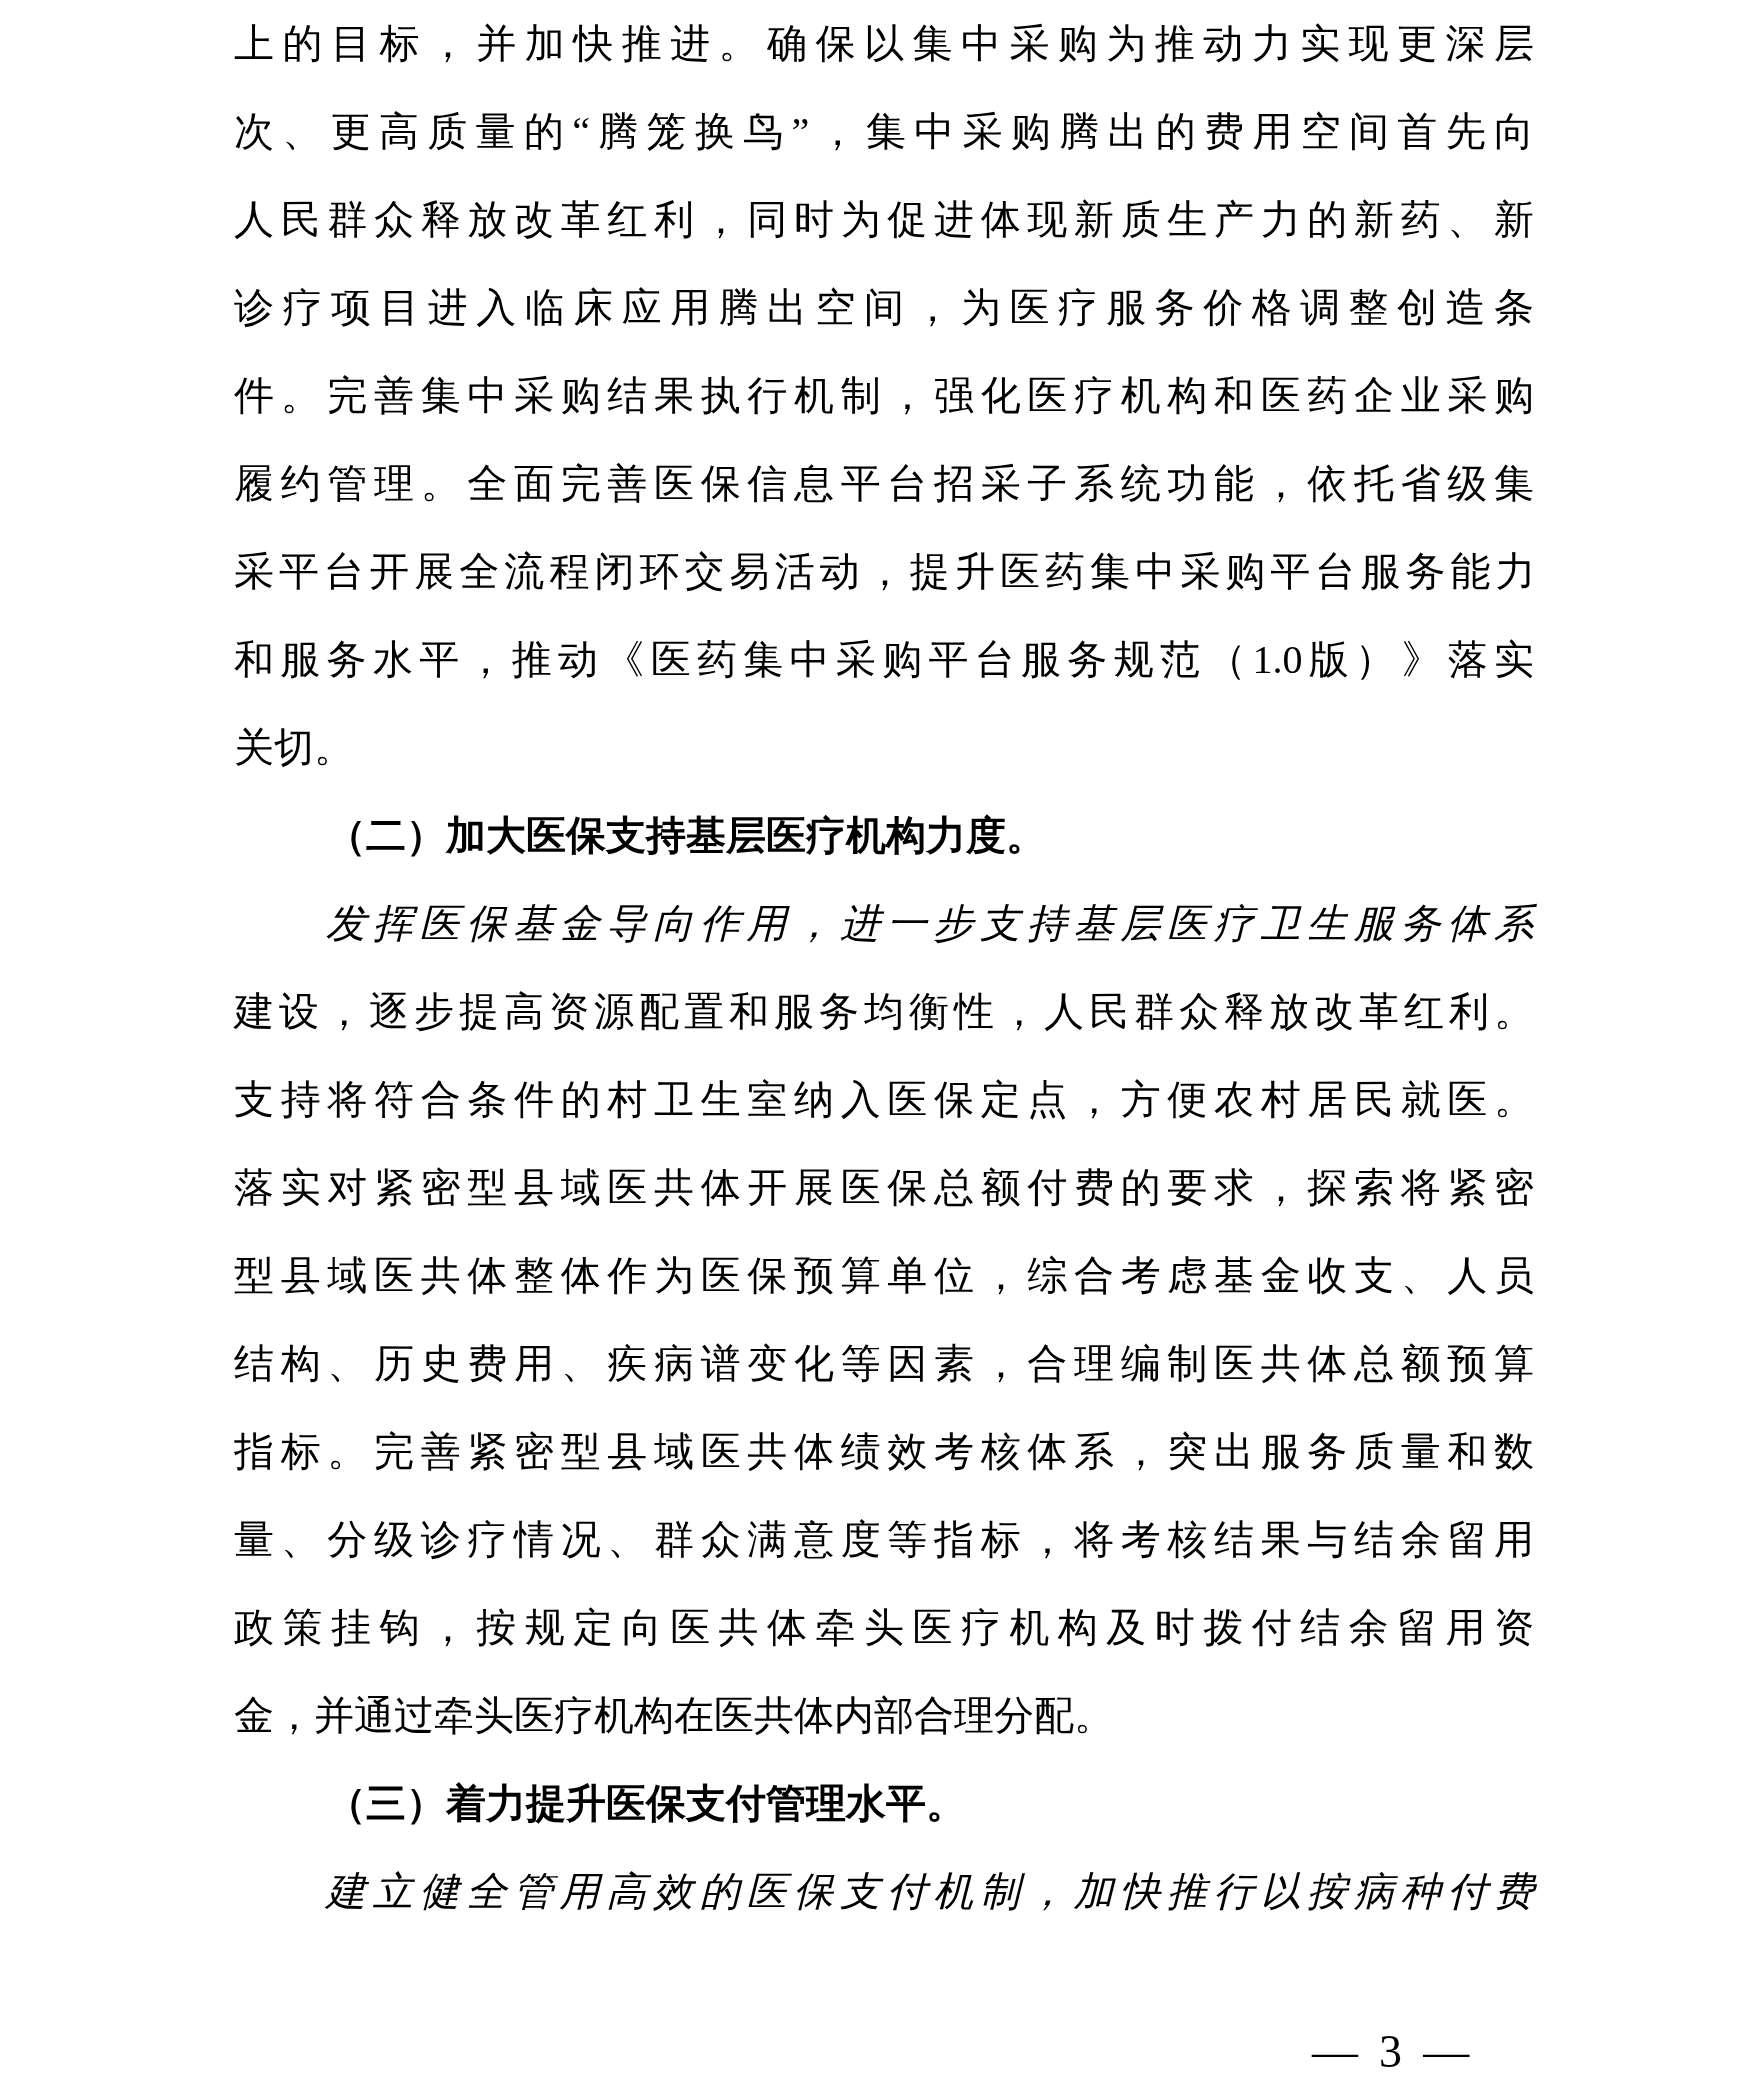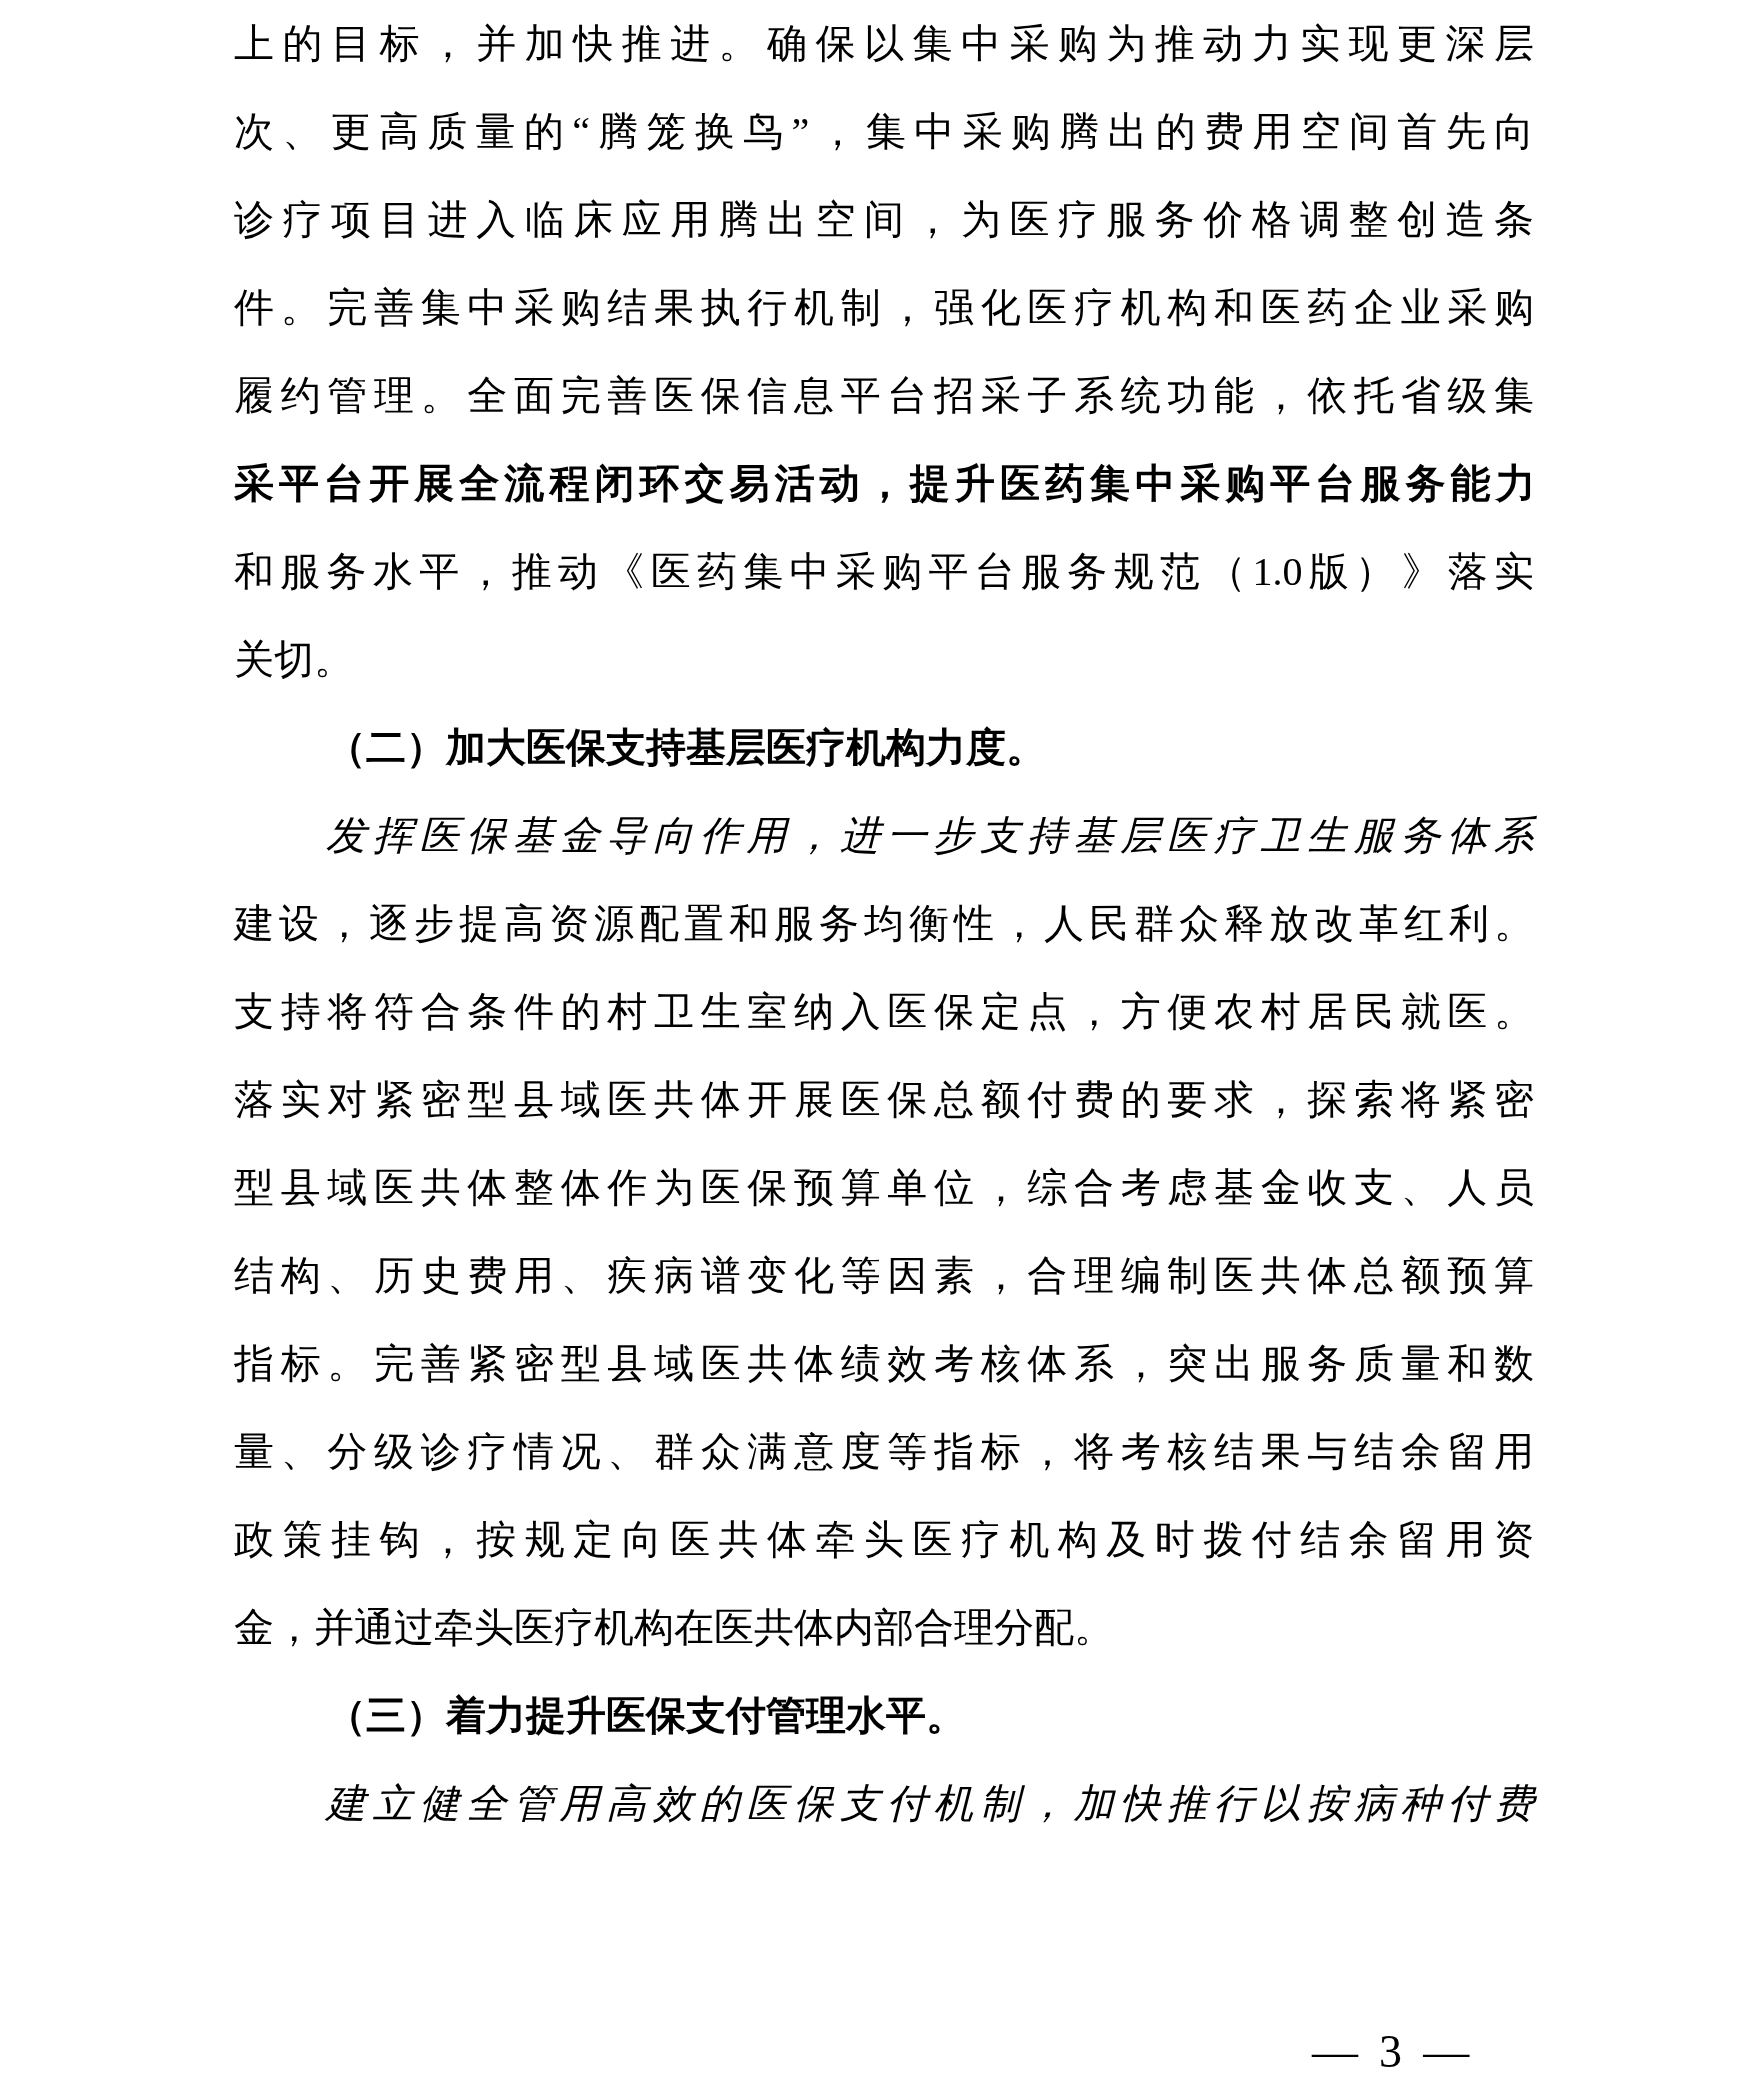--- a/index.html
+++ b/index.html
@@ -44,40 +44,40 @@
     text-align-last: left;
   }
   
   .line.ind {
     text-indent: 92px;
     font-style: italic;
   }
   
   .line.tight {
     letter-spacing: -1.6px;
-    font-weight: bold;
   }
   .footer {
     position: absolute;
     top: 2023px;
     left: 1312px;
     font-size: 46px;
     line-height: 58px;
     word-spacing: 9.6px;
     text-align: left;
     color: #000000;
   }
 </style>
 </head>
 <body>
 
 <div class="page">
   <div class="text-block">
     <div class="line">上的目标，并加快推进。确保以集中采购为推动力实现更深层</div>
     <div class="line">次、更高质量的“腾笼换鸟”，集中采购腾出的费用空间首先向</div>
+    <div class="line">人民群众释放改革红利，同时为促进体现新质生产力的新药、新</div>
     <div class="line">诊疗项目进入临床应用腾出空间，为医疗服务价格调整创造条</div>
     <div class="line">件。完善集中采购结果执行机制，强化医疗机构和医药企业采购</div>
     <div class="line">履约管理。全面完善医保信息平台招采子系统功能，依托省级集</div>
     <div class="line tight">采平台开展全流程闭环交易活动，提升医药集中采购平台服务能力</div>
     <div class="line">和服务水平，推动《医药集中采购平台服务规范（1.0版）》落实</div>
     <div class="line end">关切。</div>
     <div class="line head">（二）加大医保支持基层医疗机构力度。</div>
     <div class="line ind">发挥医保基金导向作用，进一步支持基层医疗卫生服务体系</div>
     <div class="line">建设，逐步提高资源配置和服务均衡性，人民群众释放改革红利。</div>
     <div class="line">支持将符合条件的村卫生室纳入医保定点，方便农村居民就医。</div>

